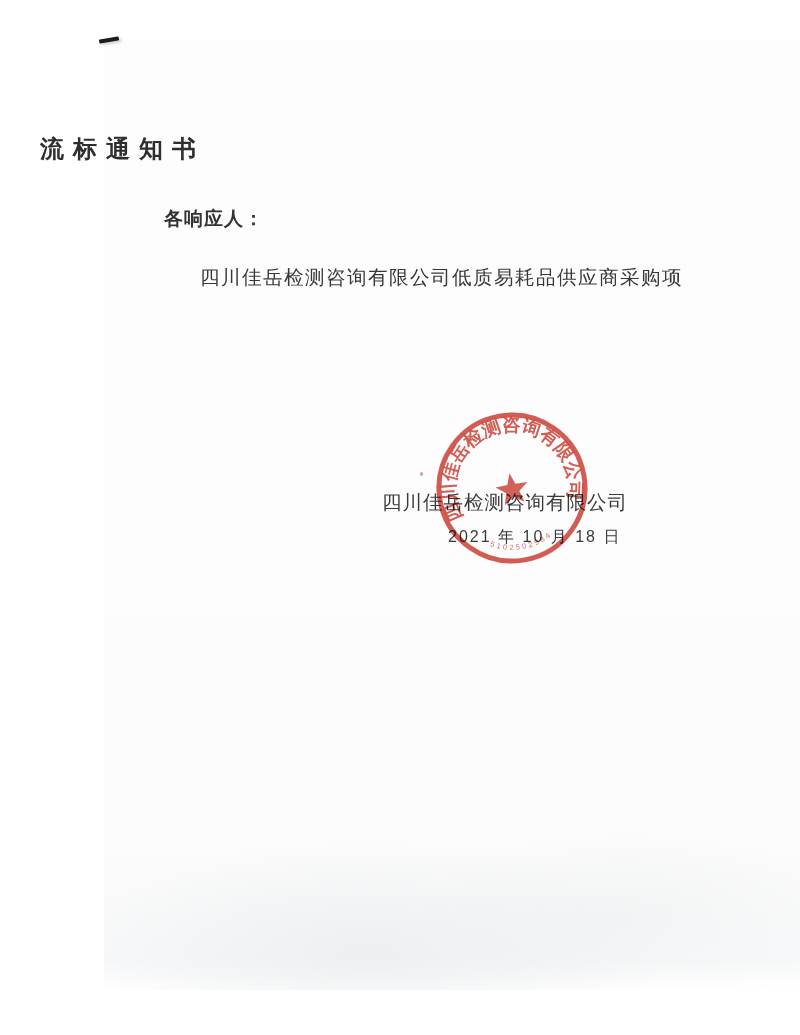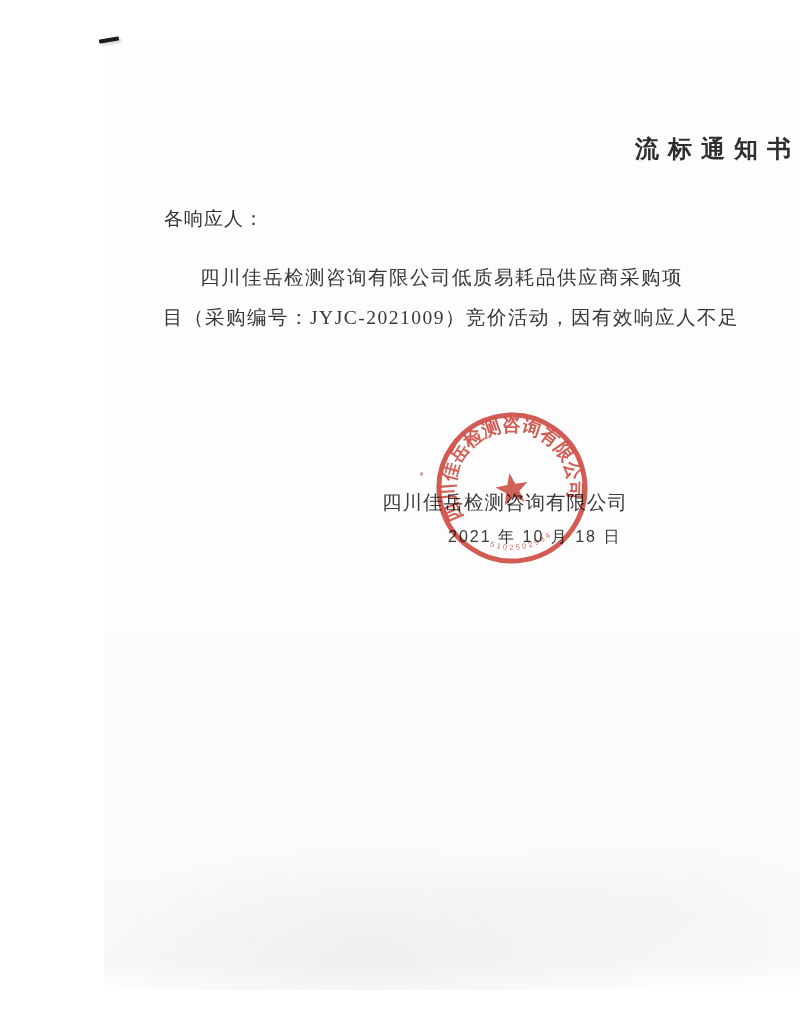--- a/index.html
+++ b/index.html
@@ -15,26 +15,26 @@
       radial-gradient(ellipse 300px 120px at 75% 92%, rgba(233,235,236,0.4), rgba(233,235,236,0) 70%),
       linear-gradient(180deg,#fdfdfd 0%, #fcfcfc 82%, #f7f8f9 97%, #ffffff 100%);
   }
   .corner-artifact{
     position:absolute;left:99px;top:38px;width:20px;height:4px;
     background:#1c1c1c;transform:rotate(-9deg);border-radius:1px;
     box-shadow:2px 2px 3px rgba(120,120,120,.35);
   }
   .doc-title{
     position:absolute;left:40px;top:133px;width:760px;
-    text-align:right;font-size:24px;font-weight:bold;color:#2e2e2e;
+    text-align:left;font-size:24px;font-weight:bold;color:#2e2e2e;
     letter-spacing:9px;
   }
   .salutation{
     position:absolute;left:164px;top:206px;
-    font-size:19px;font-weight:normal;color:#333;letter-spacing:1px;
+    font-size:19px;font-weight:bold;color:#333;letter-spacing:1px;
   }
   .body-para{
     position:absolute;left:163px;top:258px;width:492px;
     font-size:19.5px;color:#383838;line-height:40px;letter-spacing:1.5px;
   }
   .body-line{white-space:nowrap;}
   .body-line.indented{padding-left:37px;}
   .sig-company{
     position:absolute;left:382px;top:489px;
     font-size:19.5px;color:#3a3a3a;letter-spacing:1px;white-space:nowrap;
@@ -59,21 +59,20 @@
 <div class="scan-page"></div>
 
 <div class="corner-artifact"></div>
 
 <div class="doc-title">流标通知书</div>
 
 <div class="salutation">各响应人：</div>
 
 <div class="body-para">
   <div class="body-line indented">四川佳岳检测咨询有限公司低质易耗品供应商采购项</div>
-  <div class="body-line">目（采购编号：JYJC-2021009）竞价活动，因有效响应人不足</div>
 </div>
 
 <div class="sig-company">四川佳岳检测咨询有限公司</div>
 <div class="sig-date">2021 年 10 月 18 日</div>
 
 <div class="ink-speck"></div>
 
 <svg class="seal" viewBox="0 0 180 180" xmlns="http://www.w3.org/2000/svg">
   <g transform="rotate(-10 90 90)" fill="none">
     <circle cx="90" cy="90" r="73" stroke="#cc4238" stroke-width="5" opacity="0.93"></circle>

